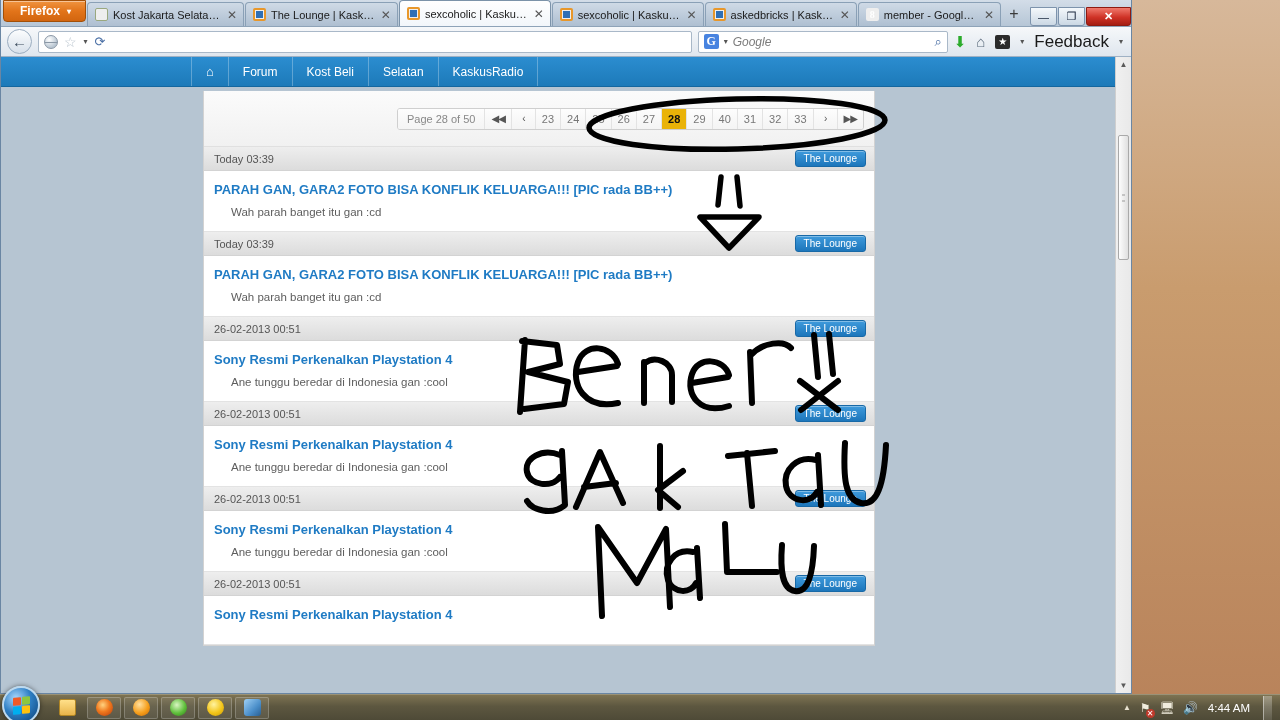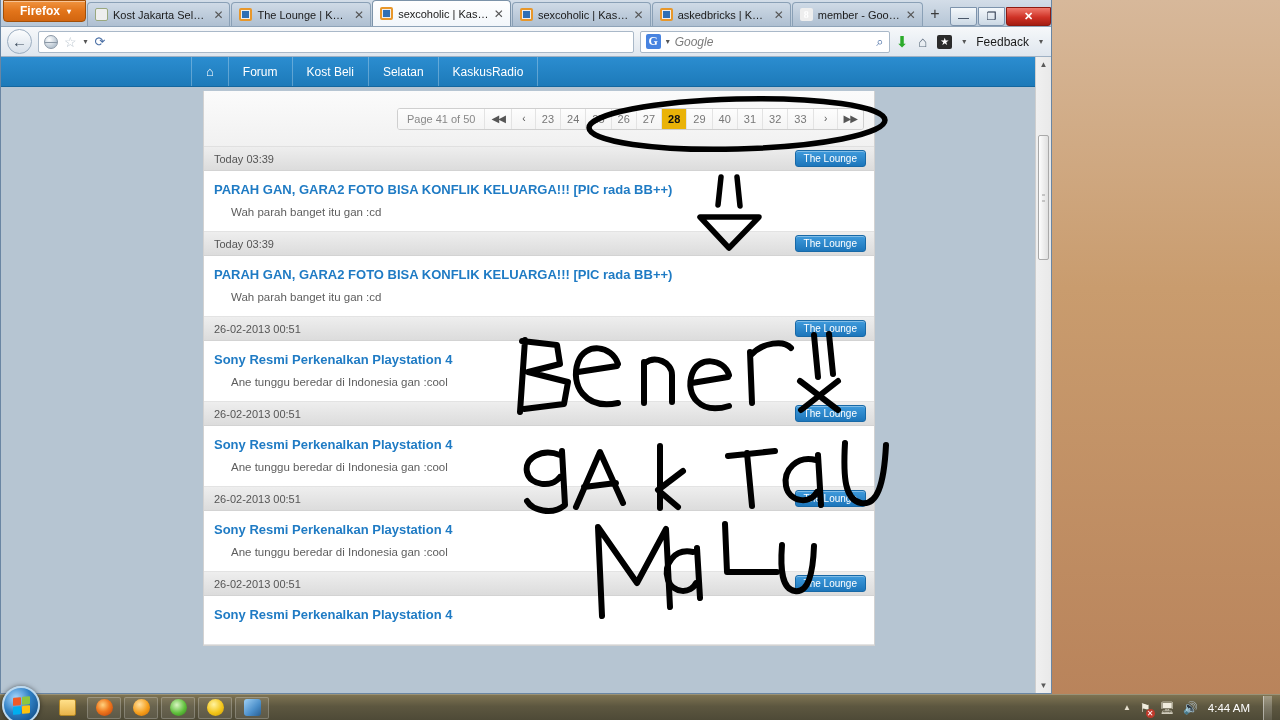--- a/index.html
+++ b/index.html
@@ -12,21 +12,21 @@
   #screen {
     position: relative;
     width: 1280px; height: 720px;
     background: linear-gradient(180deg,#d7b89a 0%, #c99c6e 40%, #b8825a 100%);
     overflow: hidden;
   }
 
   
   #browser {
     position: absolute; left: 0; top: 0;
-    width: 1052px; height: 694px;
+    width: 1132px; height: 694px;
     background: #c3cfdb;
     border: 1px solid #6a86a3;
     border-top: none;
     display: flex; flex-direction: column;
   }
 
   
   .tabstrip {
     height: 27px;
     background: linear-gradient(180deg,#d3dde8 0%,#b6c6d6 100%);
@@ -165,21 +165,21 @@
   }
   .searchph { color: #7b7b7b; font-style: italic; flex: 1; }
   .magnifier { color: #4a6fa5; font-size: 13px; }
   .navicons { display: flex; align-items: center; gap: 10px; padding-right: 2px; }
   .dlarrow { color: #2bab2b; font-size: 15px; }
   .homeicon { color: #5b6b7c; font-size: 15px; }
   .bmk {
     width: 15px; height: 14px; background: #2b2b2b; color: #fff;
     font-size: 10px; text-align: center; line-height: 14px; border-radius: 2px;
   }
-  .feedback { font-size: 12px; color: #1a1a1a; }
+  .feedback { font-size: 17px; color: #1a1a1a; }
   .tinycaret { font-size: 8px; color: #555; }
 
   
   .viewport {
     flex: 1; position: relative;
     background: #b6c5d2;
     overflow: hidden;
     display: flex;
   }
   .pagearea { flex: 1; position: relative; overflow: hidden; }
@@ -455,21 +455,21 @@
             <div class="navitem">KaskusRadio</div>
           </div>
         </div>
 
         <div class="pagebg"></div>
 
         <div class="panel">
 
           <div class="panelhead">
             <div class="pager">
-              <span class="pitem plabel">Page 41 of 50</span>
+              <span class="pitem plabel">Page 28 of 50</span>
               <span class="pitem arrow">◀◀</span>
               <span class="pitem arrow">‹</span>
               <span class="pitem">23</span>
               <span class="pitem">24</span>
               <span class="pitem">25</span>
               <span class="pitem">26</span>
               <span class="pitem">27</span>
               <span class="pitem current">28</span>
               <span class="pitem">29</span>
               <span class="pitem">40</span>

